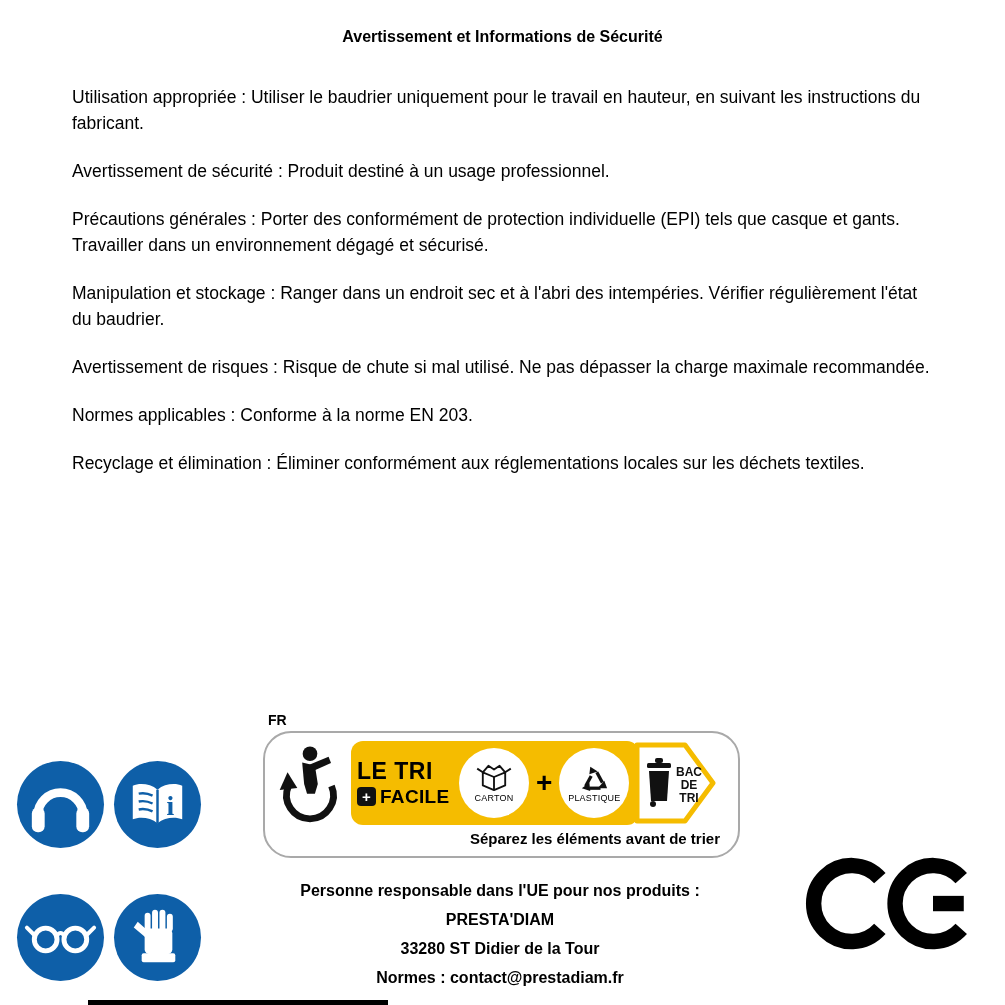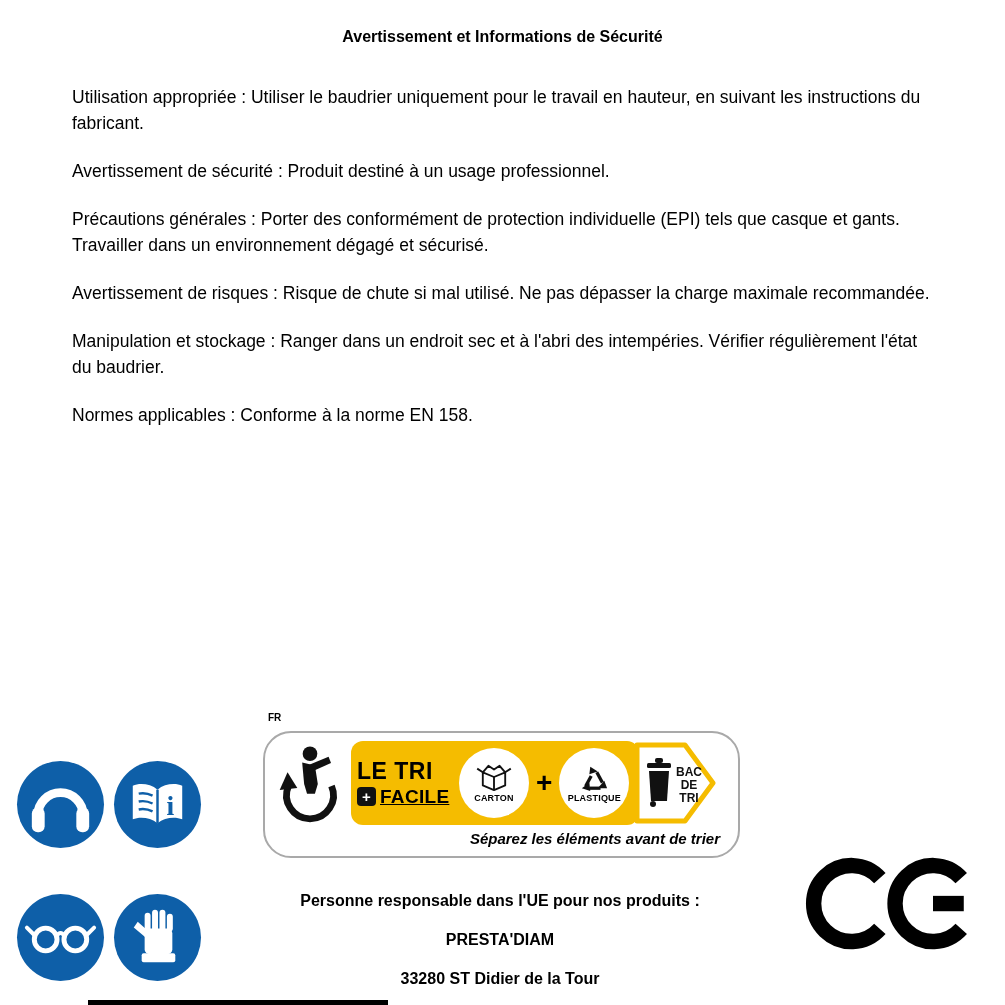--- a/index.html
+++ b/index.html
@@ -7,76 +7,77 @@
     width:1005px;height:1005px;position:relative;background:#fff;
     font-family:"Liberation Sans",sans-serif;color:#000;overflow:hidden;
   }
   .title{
     position:absolute;top:28px;left:0;width:100%;text-align:center;
     font-weight:bold;font-size:16px;
   }
   .content{position:absolute;top:84px;left:72px;width:858px;font-size:17.5px;line-height:26px;}
   .content p{margin:0 0 22px 0;}
 
-  .fr-label{position:absolute;left:268px;top:712px;font-weight:bold;font-size:10px;text-align:right;}
+  .fr-label{position:absolute;left:268px;top:712px;font-weight:bold;font-size:14px;text-align:right;}
 
   .banner{
     position:absolute;left:263px;top:731px;width:477px;height:127px;
     border:2px solid #a9a9a9;border-radius:28px;background:#fff;box-sizing:border-box;
   }
   .triman{position:absolute;left:8px;top:10px;}
   .yellow-band{
     position:absolute;left:86px;top:8px;width:288px;height:84px;border-radius:12px;
     background:#F5BC00;display:flex;align-items:center;gap:6px;padding:0 6px;box-sizing:border-box;
   }
   .tri-text{display:flex;flex-direction:column;justify-content:center;line-height:1.05;min-width:96px;}
   .tri-line1{font-size:23px;font-weight:bold;letter-spacing:.5px;}
   .tri-line2{display:flex;align-items:center;gap:4px;margin-top:3px;}
   .plus-box{
     width:19px;height:19px;border-radius:4px;background:#111;color:#fff;
     display:flex;align-items:center;justify-content:center;font-size:15px;font-weight:bold;
   }
-  .tri-facile{font-size:19px;font-weight:bold;letter-spacing:.3px;text-decoration:underline;}
+  .tri-facile{font-size:19px;font-weight:bold;letter-spacing:.3px;}
   .mat-circle{
     width:70px;height:70px;border-radius:50%;background:#fff;flex:0 0 auto;
     display:flex;flex-direction:column;align-items:center;justify-content:center;gap:2px;
   }
-  .mat-label{font-size:9px;font-weight:bold;letter-spacing:.2px;}
+  .mat-label{font-size:9px;font-weight:normal;letter-spacing:.2px;}
   .plus-sep{font-size:28px;font-weight:bold;margin:0 1px;}
   .arrow-tag{position:absolute;left:370px;top:6px;}
   .tagline{
-    position:absolute;right:18px;bottom:9px;font-style:italic;font-weight:bold;font-size:15px;
+    position:absolute;right:18px;bottom:9px;font-weight:bold;font-size:15px;
   }
 
   .safety-grid{
     position:absolute;left:16px;top:760px;display:grid;
     grid-template-columns:89px 89px;grid-auto-rows:89px;gap:44px 8px;
   }
 
   .contact{
     position:absolute;left:250px;top:872px;width:500px;text-align:center;
     font-size:16px;font-weight:bold;line-height:21px;
   }
-  .contact div{margin:18px;}
+  .contact div{margin:8px;}
 
   .ce{position:absolute;left:800px;top:852px;}
   .bottom-strip{position:absolute;left:88px;top:1000px;width:300px;height:5px;background:#000;}
 </style>
 </head>
 <body>
 
 <div class="title">Avertissement et Informations de Sécurité</div>
 
 <div class="content">
   <p>Utilisation appropriée : Utiliser le baudrier uniquement pour le travail en hauteur, en suivant les instructions du fabricant.</p>
   <p>Avertissement de sécurité : Produit destiné à un usage professionnel.</p>
   <p>Précautions générales : Porter des conformément de protection individuelle (EPI) tels que casque et gants. Travailler dans un environnement dégagé et sécurisé.</p>
+  <p>Manipulation et stockage : Ranger dans un endroit sec et à l'abri des intempéries. Vérifier régulièrement l'état du baudrier.</p>
   <p>Avertissement de risques : Risque de chute si mal utilisé. Ne pas dépasser la charge maximale recommandée.</p>
-  <p>Manipulation et stockage : Ranger dans un endroit sec et à l'abri des intempéries. Vérifier régulièrement l'état du baudrier.</p>
-  <p>Normes applicables : Conforme à la norme EN 158.</p>
+  <p>Normes applicables : Conforme à la norme EN 203.</p>
+  <p>Recyclage et élimination : Éliminer conformément aux réglementations locales sur les déchets textiles.</p>
 </div>
 
 <div class="fr-label">FR</div>
 
 <div class="banner">
 
   <svg class="triman" width="74" height="86" viewBox="0 0 72 88">
     <g fill="#111">
       <circle cx="36" cy="11" r="7.5"></circle>
       <polygon points="28,20 41,23 44,42 30,42"></polygon>

